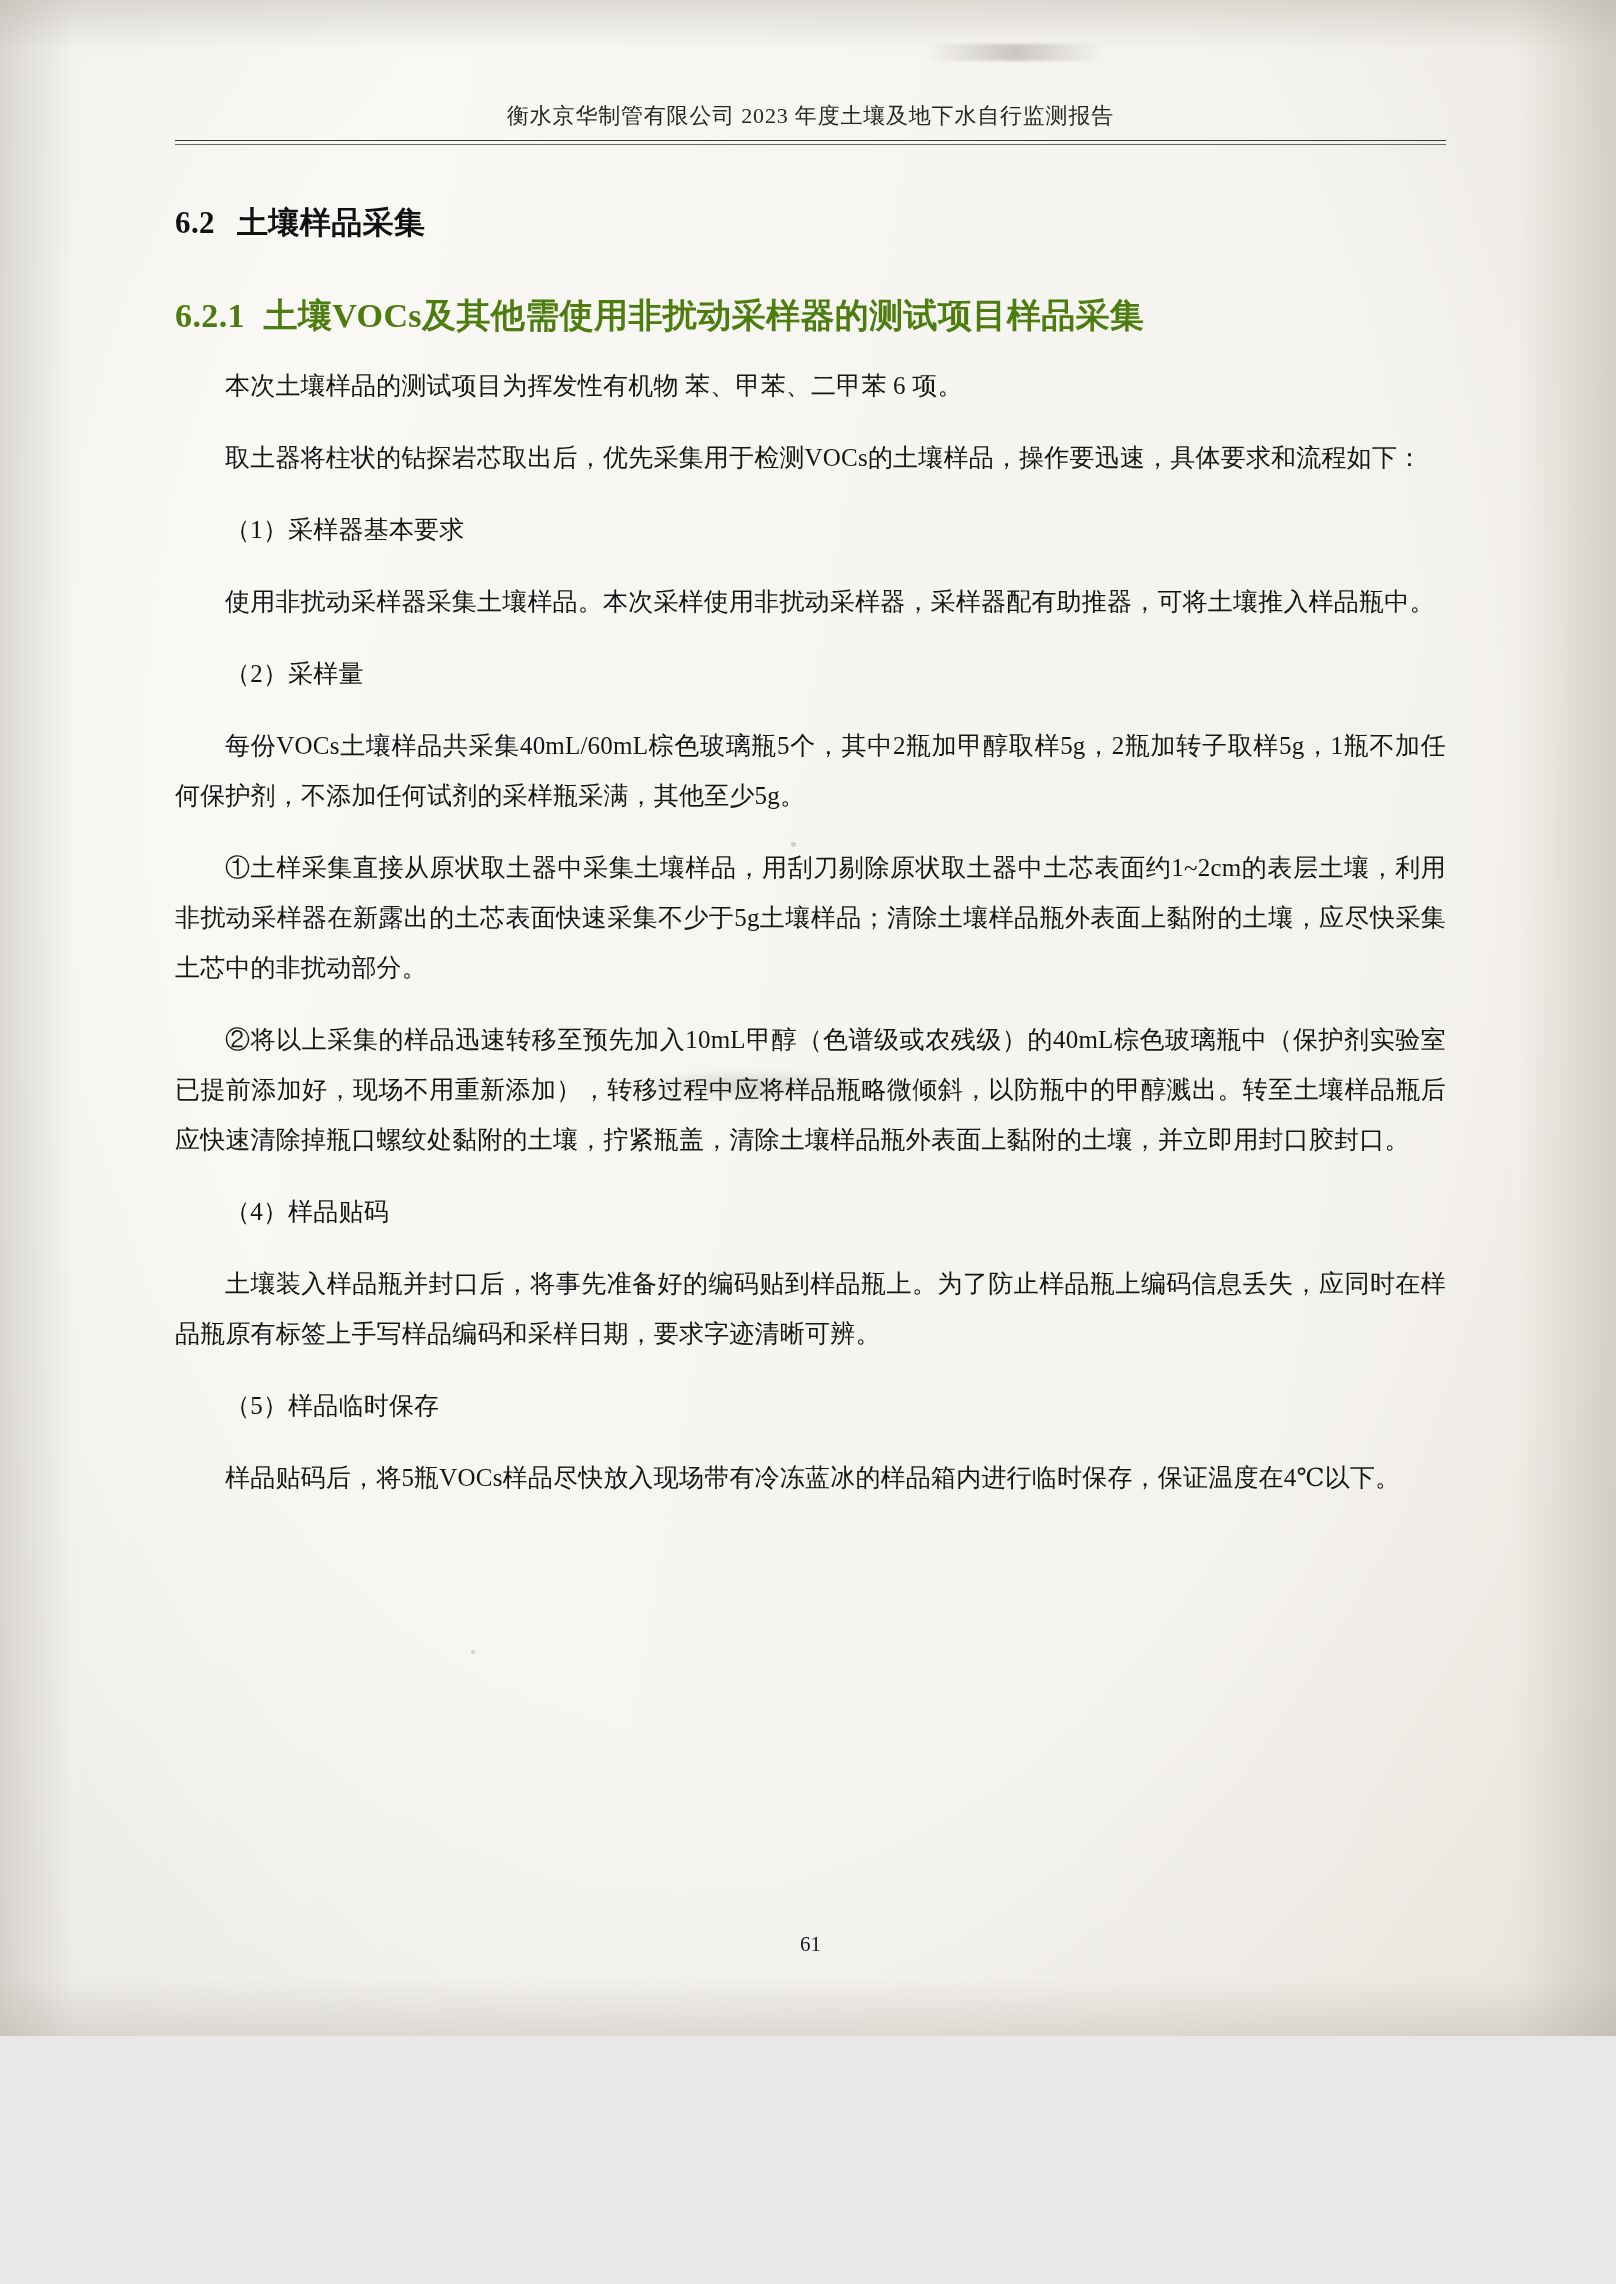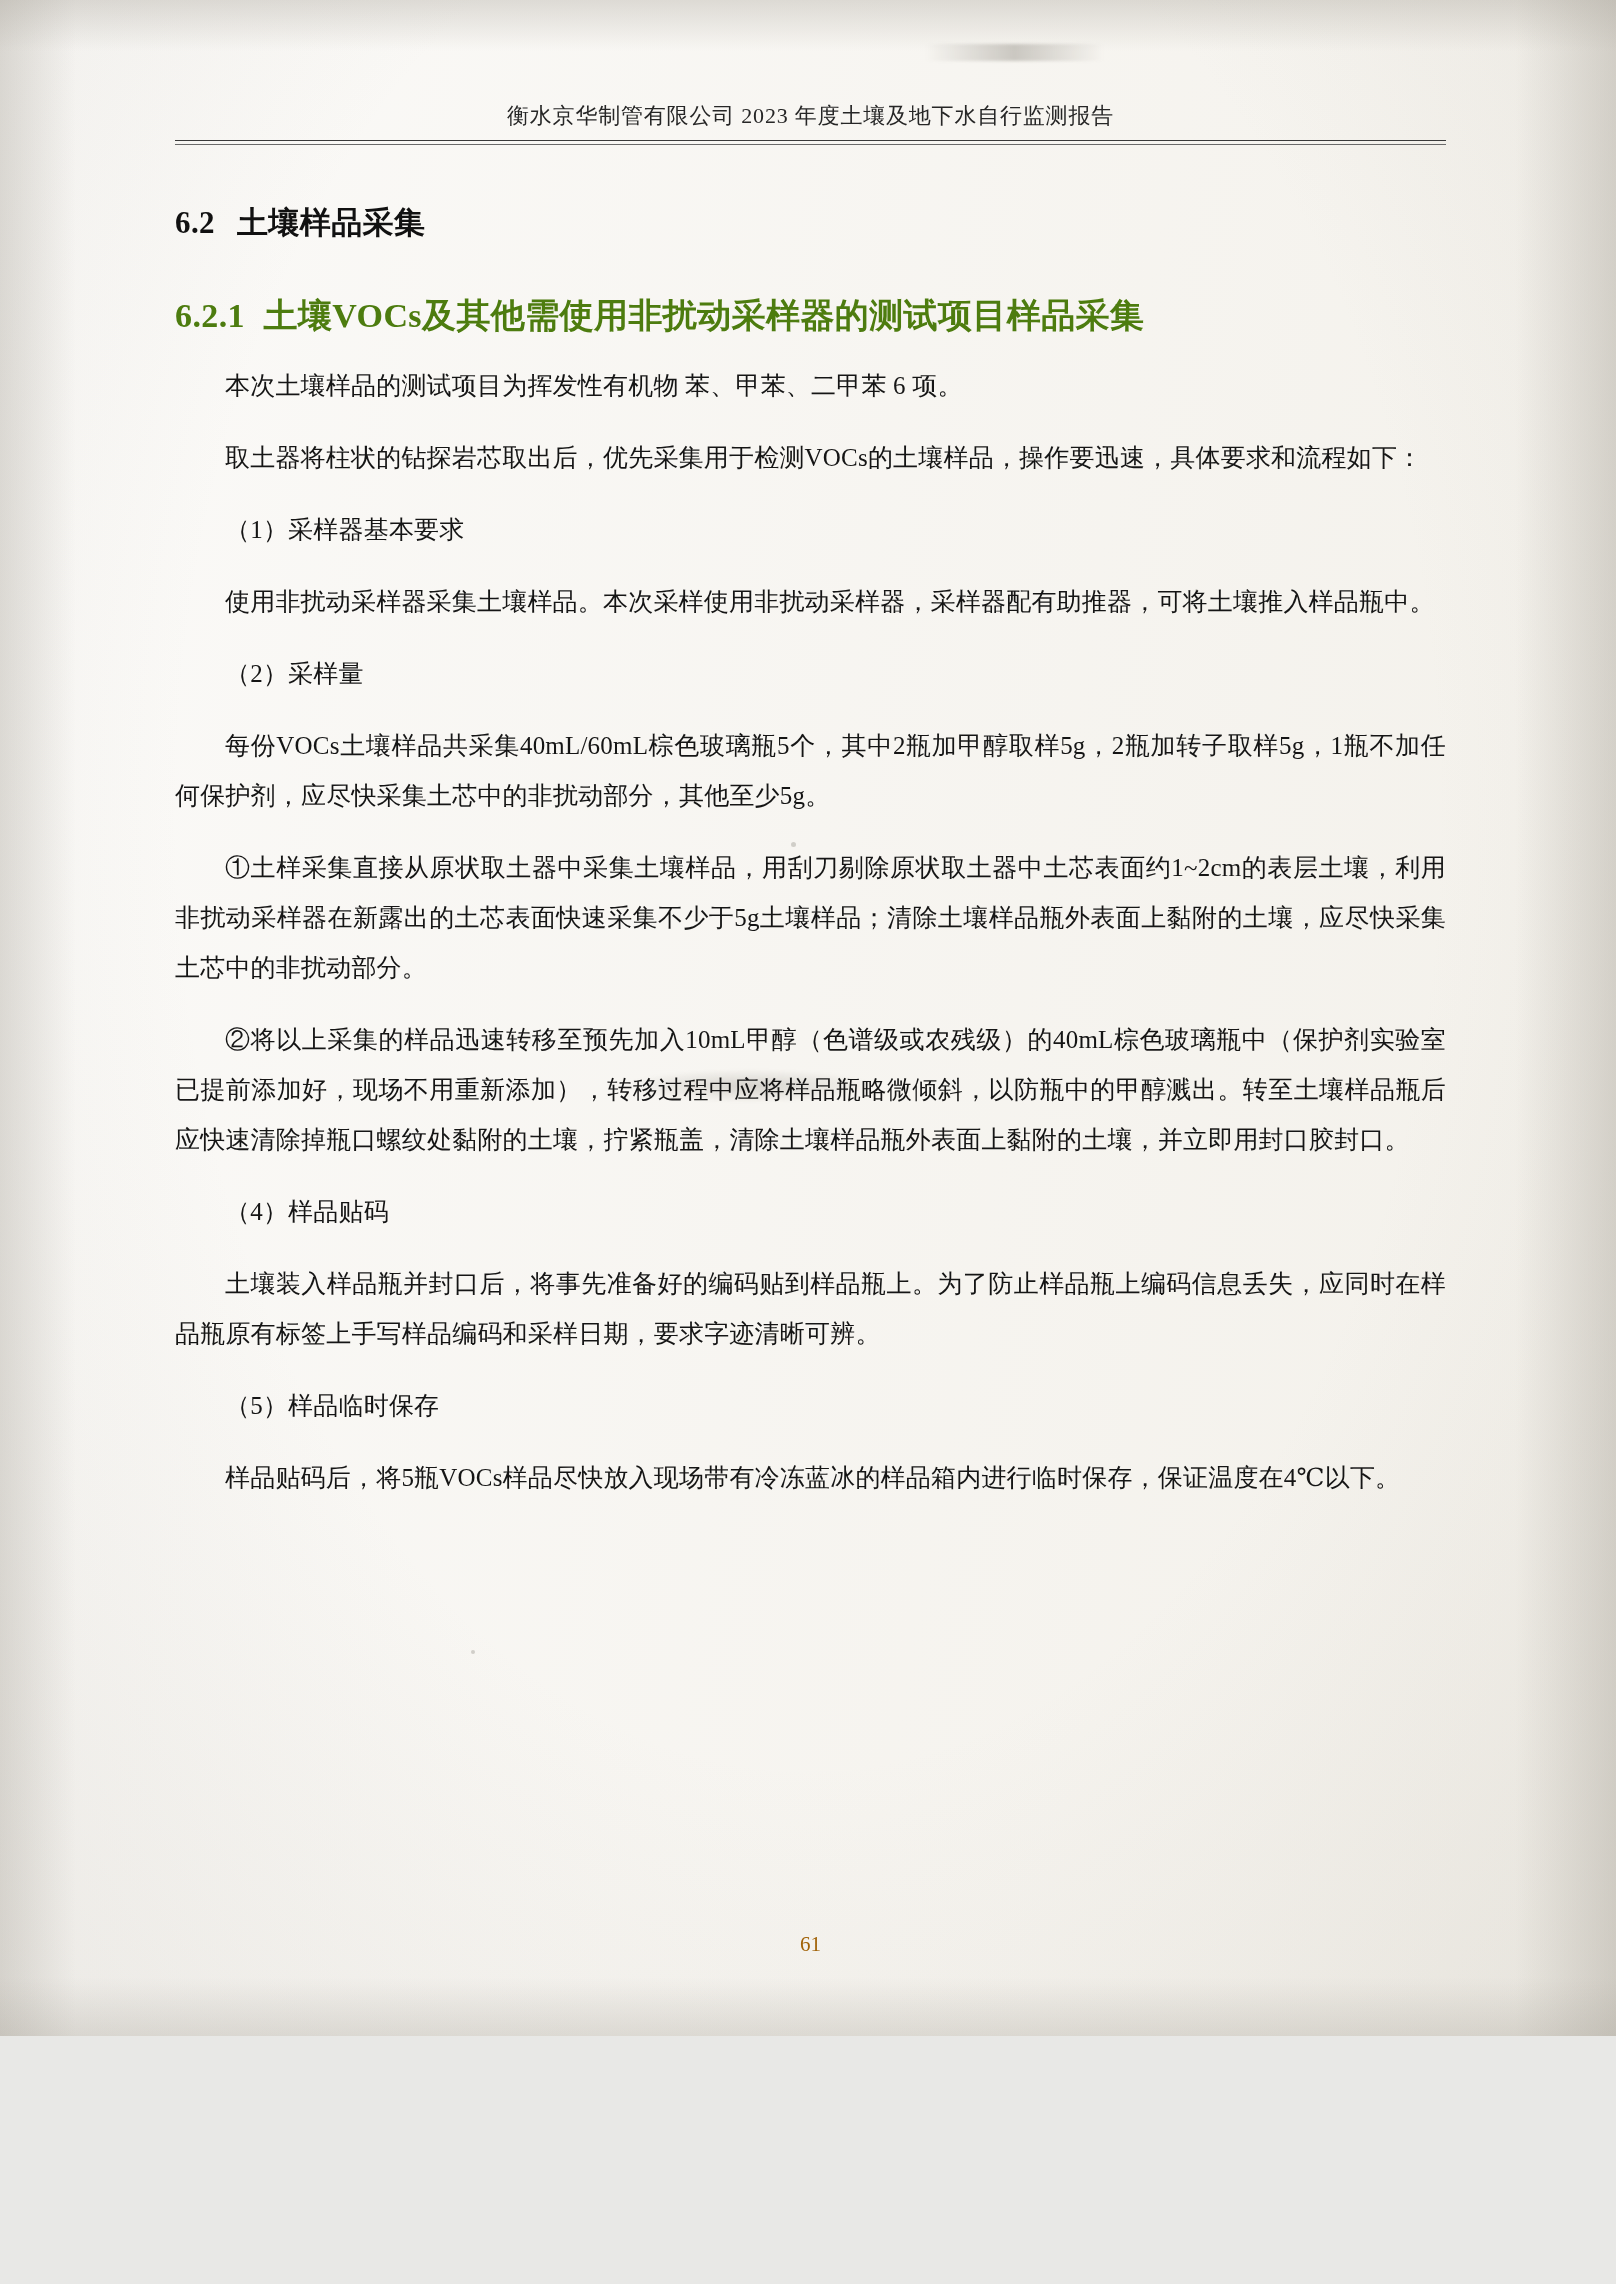--- a/index.html
+++ b/index.html
@@ -101,21 +101,21 @@
     color: #151515;
     letter-spacing: 0.2px;
   }
   .pagenum {
     position: absolute;
     bottom: 79px;
     left: 0;
     width: 1271px;
     text-align: center;
     font-size: 21px;
-    color: #a16207;
+    color: #0f172a;
   }
   
   .artifact-top {
     position: absolute;
     left: 926px;
     top: 44px;
     width: 177px;
     height: 17px;
     background: linear-gradient(90deg, rgba(150,145,135,0.0), rgba(120,115,105,0.35), rgba(150,145,135,0.0));
     filter: blur(1.7px);
@@ -186,21 +186,21 @@
 
       <h3 class="subsec">
         <span class="num">6.2.1</span><span>土壤VOCs及其他需使用非扰动采样器的测试项目样品采集</span>
       </h3>
 
       <p class="para">本次土壤样品的测试项目为挥发性有机物 苯、甲苯、二甲苯 6 项。</p>
       <p class="para">取土器将柱状的钻探岩芯取出后，优先采集用于检测VOCs的土壤样品，操作要迅速，具体要求和流程如下：</p>
       <p class="para">（1）采样器基本要求</p>
       <p class="para">使用非扰动采样器采集土壤样品。本次采样使用非扰动采样器，采样器配有助推器，可将土壤推入样品瓶中。</p>
       <p class="para">（2）采样量</p>
-      <p class="para">每份VOCs土壤样品共采集40mL/60mL棕色玻璃瓶5个，其中2瓶加甲醇取样5g，2瓶加转子取样5g，1瓶不加任何保护剂，应尽快采集土芯中的非扰动部分，其他至少5g。</p>
+      <p class="para">每份VOCs土壤样品共采集40mL/60mL棕色玻璃瓶5个，其中2瓶加甲醇取样5g，2瓶加转子取样5g，1瓶不加任何保护剂，不添加任何试剂的采样瓶采满，其他至少5g。</p>
       <p class="para">①土样采集直接从原状取土器中采集土壤样品，用刮刀剔除原状取土器中土芯表面约1~2cm的表层土壤，利用非扰动采样器在新露出的土芯表面快速采集不少于5g土壤样品；清除土壤样品瓶外表面上黏附的土壤，应尽快采集土芯中的非扰动部分。</p>
       <p class="para">②将以上采集的样品迅速转移至预先加入10mL甲醇（色谱级或农残级）的40mL棕色玻璃瓶中（保护剂实验室已提前添加好，现场不用重新添加），转移过程中应将样品瓶略微倾斜，以防瓶中的甲醇溅出。转至土壤样品瓶后应快速清除掉瓶口螺纹处黏附的土壤，拧紧瓶盖，清除土壤样品瓶外表面上黏附的土壤，并立即用封口胶封口。</p>
       <p class="para">（4）样品贴码</p>
       <p class="para">土壤装入样品瓶并封口后，将事先准备好的编码贴到样品瓶上。为了防止样品瓶上编码信息丢失，应同时在样品瓶原有标签上手写样品编码和采样日期，要求字迹清晰可辨。</p>
       <p class="para">（5）样品临时保存</p>
       <p class="para">样品贴码后，将5瓶VOCs样品尽快放入现场带有冷冻蓝冰的样品箱内进行临时保存，保证温度在4℃以下。</p>
 
     </div>
 
     <div class="pagenum">61</div>

